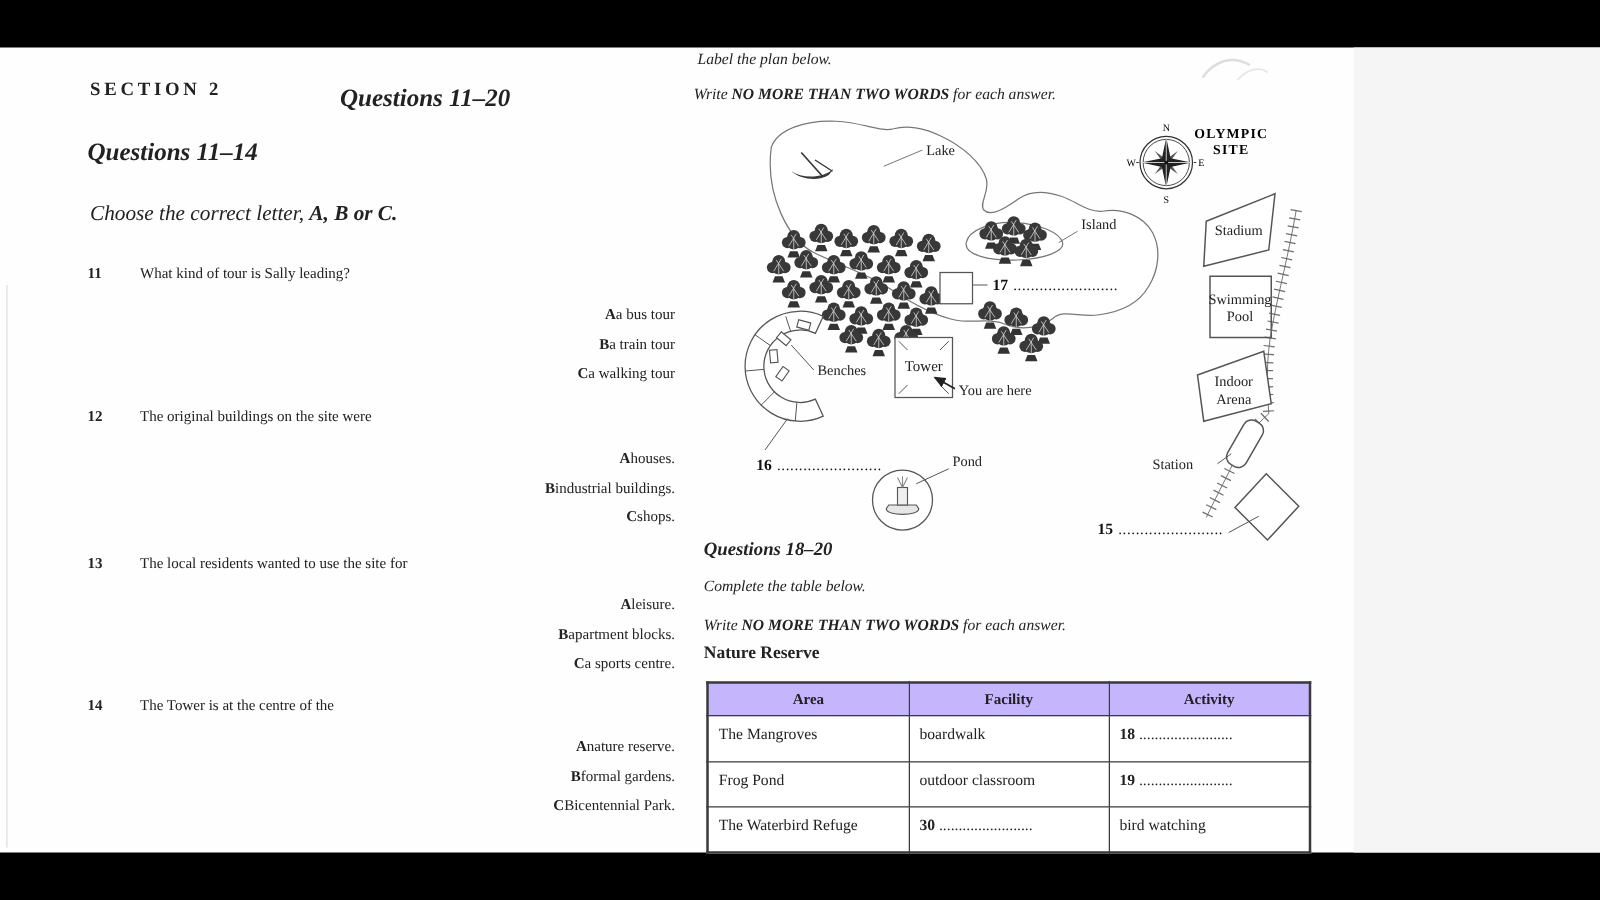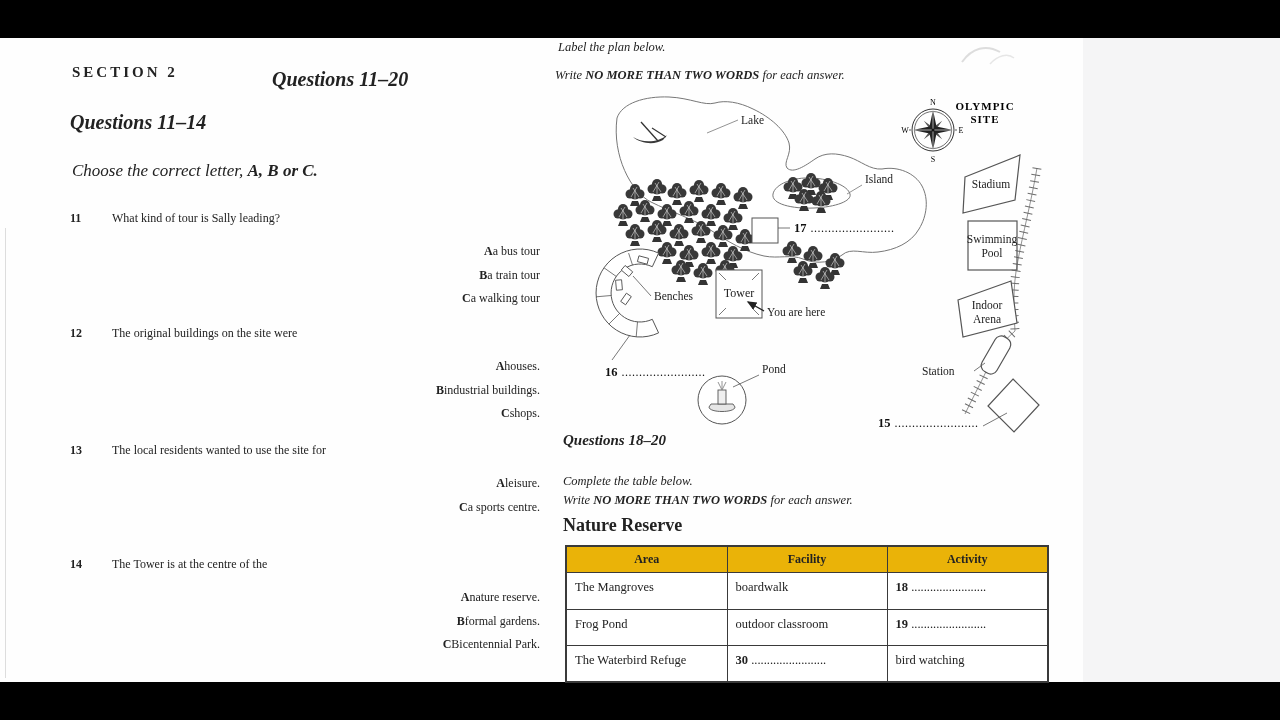--- a/index.html
+++ b/index.html
@@ -14,25 +14,25 @@
   .h-range{font-size:20px;font-weight:700;font-style:italic;text-align:right;}
   .instruction{font-size:17px;font-style:italic;}
   .bi{font-weight:700;}
   .question{position:absolute;left:70px;width:470px;font-size:12px;line-height:22px;}
   .q-num{display:inline-block;width:42px;font-weight:700;}
   .q-options{margin:11px 0 0 42px;line-height:23.5px;text-align:right;}
   .opt-letter{display:inline-block;width:38px;font-weight:700;}
   .rp-small{font-size:12.5px;font-style:italic;}
   .rp-bold{font-weight:700;}
   .rp-title{font-size:15px;font-weight:700;font-style:italic;text-align:right;}
-  .table-title{font-size:18px;font-weight:700;}
+  .table-title{font-size:14px;font-weight:700;}
   table.nr{border-collapse:collapse;background:#fff;table-layout:fixed;}
   table.nr th,table.nr td{border:1.5px solid #3a3a3a;}
   table.nr{border:2px solid #3a3a3a;}
-  table.nr th{background:#eab308;font-size:12px;font-weight:700;padding:5px 0;text-align:center;margin-left:28px;}
+  table.nr th{background:#c4b5fd;font-size:12px;font-weight:700;padding:5px 0;text-align:center;margin-left:28px;}
   table.nr td{vertical-align:top;padding:7px 8px 13px 8px;font-size:12.5px;}
   svg{font-family:"Liberation Serif",serif;}
   .map-label{font-size:11.5px;fill:#222;}
   .map-num{font-size:12.5px;font-weight:700;fill:#111;}
   .map-dots{font-size:12px;fill:#111;letter-spacing:.5px;}
   .bldg-label{font-size:11.5px;fill:#222;}
 </style>
 </head>
 <body>
 
@@ -74,20 +74,21 @@
         <div><span class="opt-letter">C</span><span>shops.</span></div>
       </div>
     </div>
 
     <div class="question" style="top:401px">
       <div>
         <span class="q-num">13</span><span>The local residents wanted to use the site for</span>
       </div>
       <div class="q-options">
         <div><span class="opt-letter">A</span><span>leisure.</span></div>
+        <div><span class="opt-letter">B</span><span>apartment blocks.</span></div>
         <div><span class="opt-letter">C</span><span>a sports centre.</span></div>
       </div>
     </div>
 
     <div class="question" style="top:515px">
       <div>
         <span class="q-num">14</span><span>The Tower is at the centre of the</span>
       </div>
       <div class="q-options">
         <div><span class="opt-letter">A</span><span>nature reserve.</span></div>
@@ -261,21 +262,21 @@
       <g transform="translate(167,315)">
         <path d="M-13,4 C-13,10 13,10 13,4 L11,1 L-11,1 Z" fill="#e6e6e6" stroke="#555" stroke-width="0.9"></path>
         <rect x="-4" y="-13" width="8" height="14" fill="#efefef" stroke="#555" stroke-width="0.9"></rect>
         <path d="M0,-13 L-4,-21 M0,-13 L0,-22 M0,-13 L4,-21" stroke="#888" stroke-width="0.9"></path>
       </g>
       <line x1="204" y1="287" x2="178" y2="299" stroke="#555" stroke-width="0.8"></line>
       <text x="207" y="285" class="map-label">Pond</text>
     </svg>
 
     <div class="abs rp-title" style="left:563px;top:394px">Questions 18–20</div>
-    <div class="abs rp-small" style="left:563px;top:436px">Complete the table below.</div>
+    <div class="abs rp-small" style="left:563px;top:424px">Complete the table below.</div>
     <div class="abs rp-small" style="left:563px;top:455px">
       <span>Write </span><span class="rp-bold">NO MORE THAN TWO WORDS</span><span> for each answer.</span>
     </div>
     <div class="abs table-title" style="left:563px;top:477px">Nature Reserve</div>
 
     <table class="nr abs" style="left:565px;top:507px;width:482px">
       <colgroup>
           <col style="width:161px">
           <col style="width:160px">
           <col style="width:161px">

